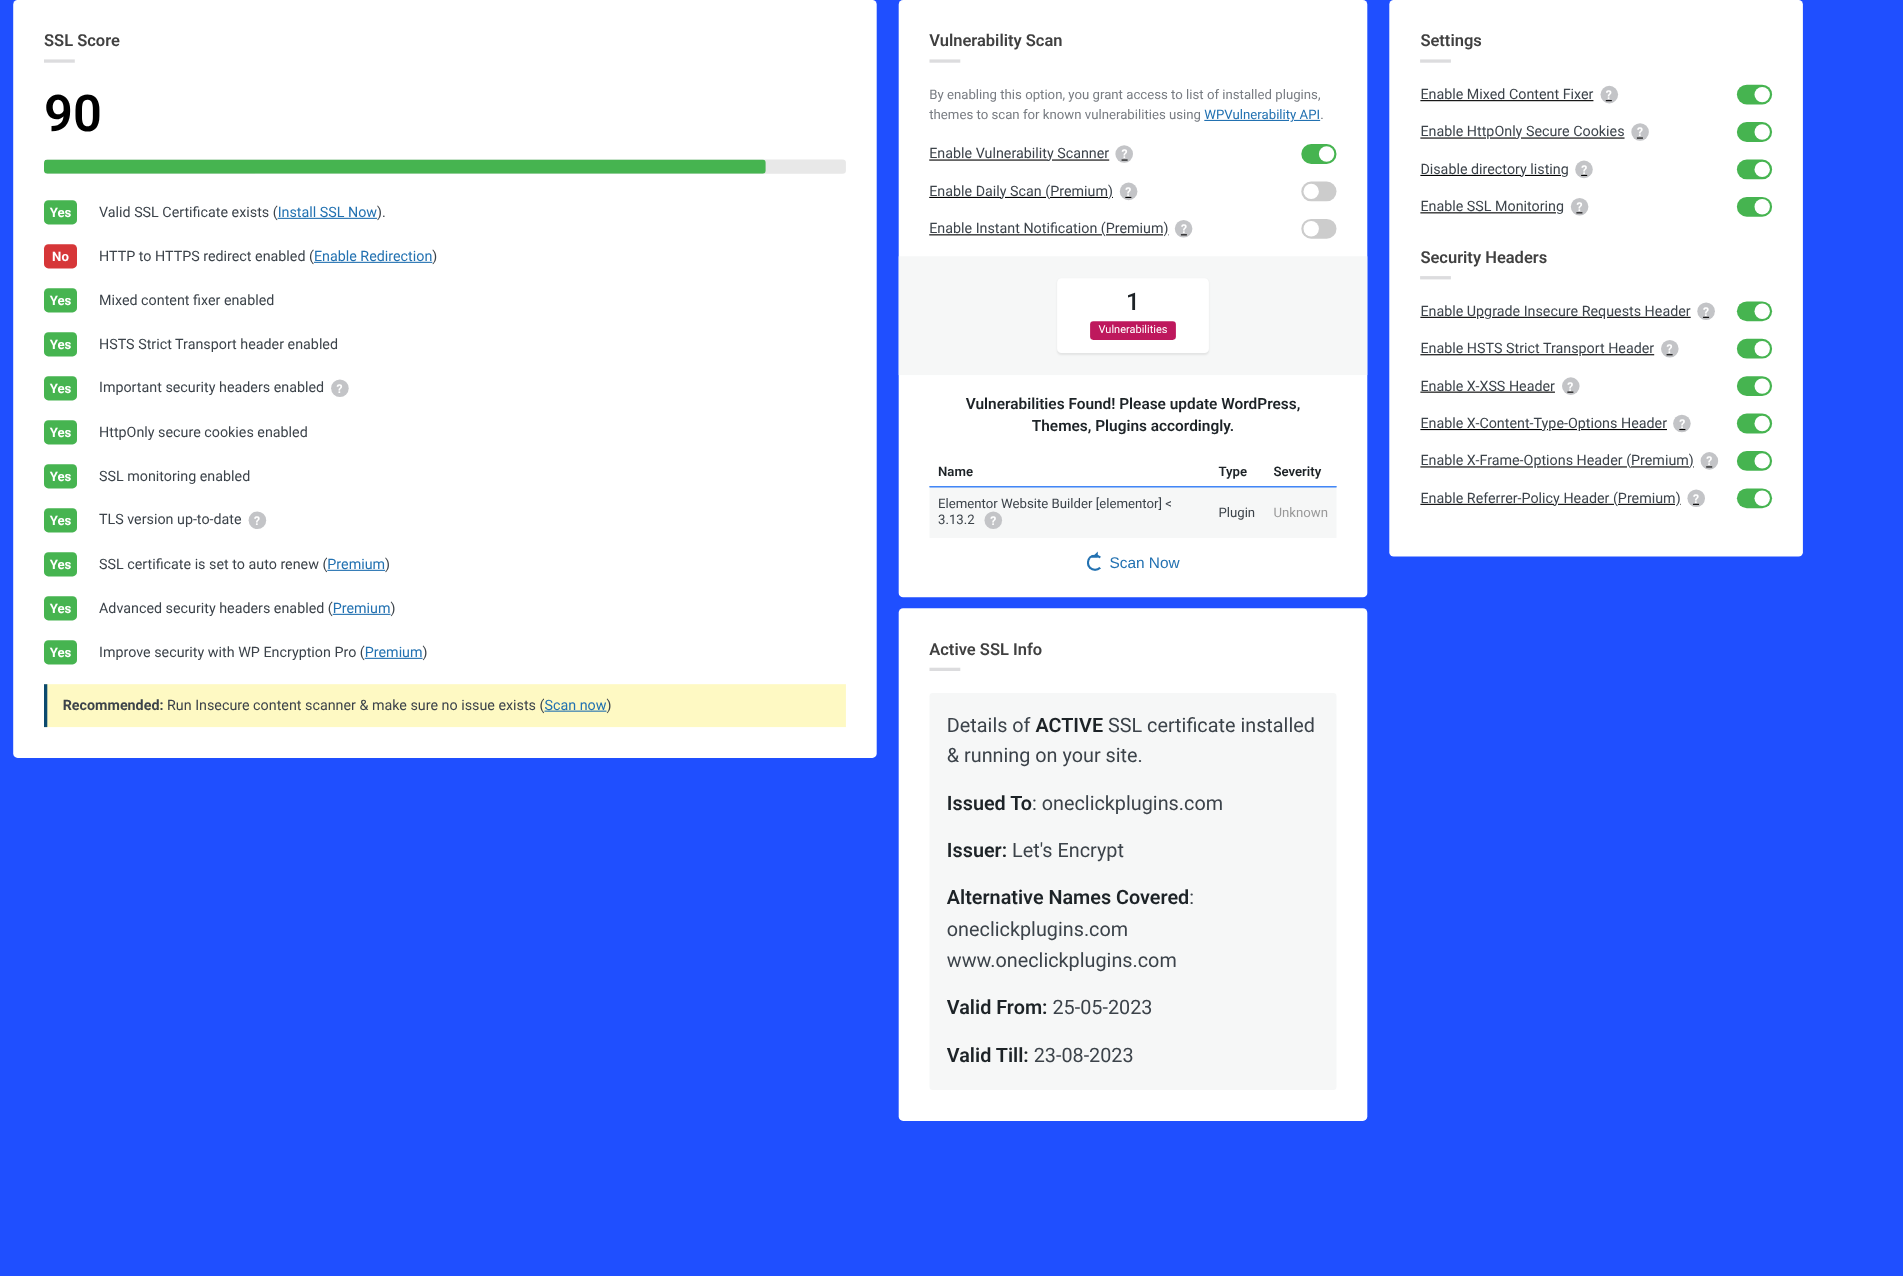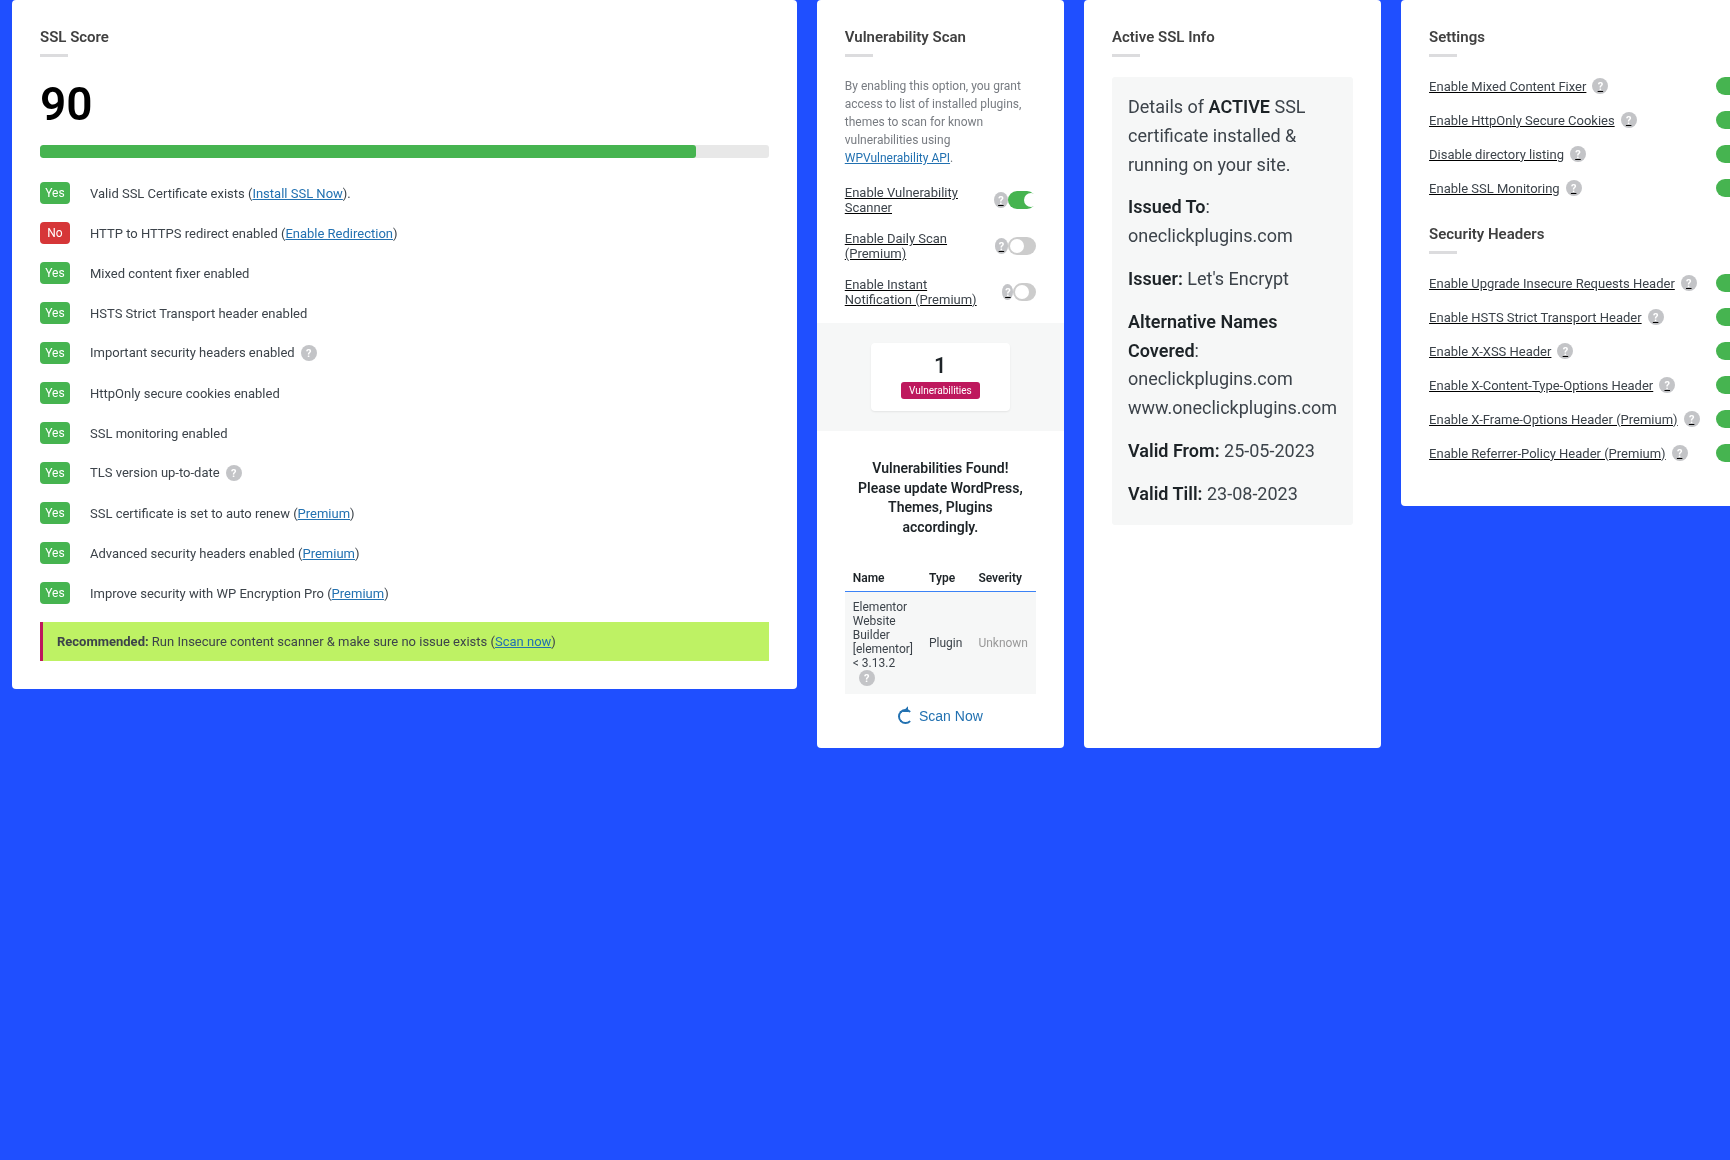--- a/index.html
+++ b/index.html
@@ -1,48 +1,48 @@
 <!DOCTYPE html>
 <html><head>
 <meta charset="utf-8">
 <style>
 * { margin: 0; padding: 0; box-sizing: border-box; }
 body { font-family: -apple-system, BlinkMacSystemFont, "Segoe UI", Roboto, sans-serif; background: #1f4fff; padding: 0; }
 .container { display: flex; gap: 20px; padding: 0 12px; max-width: 1730px; }
 .col-left { flex: 0 0 46%; }
-.col-mid { flex: 0 0 25%; display: flex; flex-direction: row; gap: 20px; }
+.col-mid { flex: 0 0 25%; display: flex; flex-direction: column; gap: 10px; }
 .col-right { flex: 0 0 22%; }
 .card { background: #fff; border-radius: 4px; padding: 28px; }
 .card h2 { font-size: 15px; font-weight: 600; color: #404040; margin-bottom: 8px; }
 .card h2 + .divider { width: 28px; height: 3px; background: #dcdcde; margin-bottom: 20px; }
 .score-value { font-size: 46px; font-weight: 600; color: #000000; margin-top: 10px; }
 .score-bar { width: 100%; height: 13px; background: #e8e8e8; border-radius: 3px; margin: 14px 0 24px 0; overflow: hidden; }
 .score-bar-fill { height: 100%; background: #46b450; border-radius: 3px; }
 .check-row { display: flex; align-items: center; margin-bottom: 18px; }
-.badge { display: inline-flex; align-items: center; justify-content: center; width: 30px; height: 22px; border-radius: 4px; color: #fff; font-size: 12px; font-weight: 400; margin-right: 20px; }
+.badge { display: inline-flex; align-items: center; justify-content: center; width: 30px; height: 22px; border-radius: 4px; color: #fff; font-size: 12px; font-weight: 700; margin-right: 20px; }
 .badge-yes { background: #46b450; }
 .badge-no { background: #d63638; }
 .check-text { font-size: 13px; color: #3c434a; }
 .check-text a { color: #2271b1; text-decoration: underline; }
 .help-icon { display: inline-flex; align-items: center; justify-content: center; width: 16px; height: 16px; background: #c3c4c7; color: #fff; border-radius: 50%; font-size: 11px; font-weight: bold; margin-left: 6px; cursor: help; }
-.recommended-box { background: #bef264; border-left: 3px solid #be185d; padding: 12px 14px; font-size: 13px; color: #3c434a; margin-top: 10px; }
+.recommended-box { background: #fef9c3; border-left: 3px solid #0c4a6e; padding: 12px 14px; font-size: 13px; color: #3c434a; margin-top: 10px; }
 .recommended-box a { color: #2271b1; text-decoration: underline; }
 .small-text { font-size: 12px; color: #787c82; line-height: 1.5; margin-bottom: 18px; }
 .small-text a { color: #2271b1; text-decoration: underline; }
 .toggle-row { display: flex; align-items: center; justify-content: space-between; margin-bottom: 16px; text-decoration: underline; }
 .toggle-label { font-size: 13px; color: #3c434a; display: flex; align-items: center; }
 .toggle { width: 32px; height: 18px; background: #ccc; border-radius: 10px; position: relative; cursor: pointer; }
 .toggle.on { background: #46b450; }
 .toggle-knob { width: 14px; height: 14px; background: #fff; border-radius: 50%; position: absolute; top: 2px; left: 2px; transition: left .1s; }
 .toggle.on .toggle-knob { left: 16px; }
 .vuln-result { background: #f6f7f7; padding: 20px; margin: 16px -28px 0 -28px; display: flex; flex-direction: column; align-items: center; }
 .vuln-card { background: #fff; padding: 10px 30px 12px 30px; border-radius: 4px; text-align: center; box-shadow: 0 1px 2px rgba(0,0,0,.08); }
 .vuln-count { font-size: 22px; font-weight: 500; color: #1d2327; }
 .vuln-label { font-size: 10px; background: #be185d; color:#fff; padding: 3px 8px; border-radius: 3px; display: inline-block; margin-top: 4px; }
-.vuln-heading { font-size: 14px; font-weight: 600; color: #1d2327; text-align: center; margin: 28px 10px; line-height: 1.4; }
+.vuln-heading { font-size: 14px; font-weight: 600; color: #1d2327; text-align: center; margin: 18px 10px; line-height: 1.4; }
 .vuln-table { width: 100%; border-collapse: collapse; font-size: 12px; }
 .vuln-table th { text-align: left; font-weight: 600; color: #1d2327; padding: 6px 8px; border-bottom: 1px solid #3b82f6; }
 .vuln-table td { padding: 8px; background: #f6f7f7; color: #3c434a; }
 .vuln-table td:nth-child(3) { color: #999; }
 .scan-now-row { text-align: center; margin-top: 14px; }
 .scan-now-btn { color: #2271b1; font-size: 14px; background: none; border: none; cursor: pointer; display: inline-flex; align-items: center; gap: 6px; }
 .refresh-icon { width: 15px; height: 15px; border: 2px solid #2271b1; border-right-color: transparent; border-radius: 50%; display: inline-block; position: relative; }
 .refresh-icon::after { content: ''; position: absolute; top: -3px; right: -1px; border: 4px solid transparent; border-left-color: #2271b1; transform: rotate(45deg); }
 .ssl-info-box { background: #f6f7f7; padding: 16px; border-radius: 3px; font-size: 18px; color: #3c434a; line-height: 1.6; }
 .ssl-info-box p { margin-bottom: 14px; }

